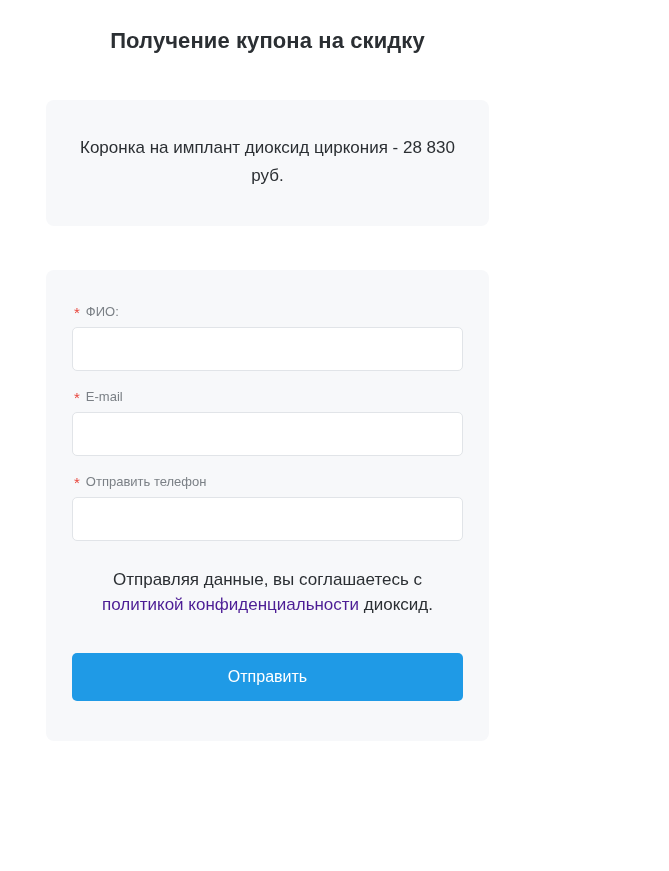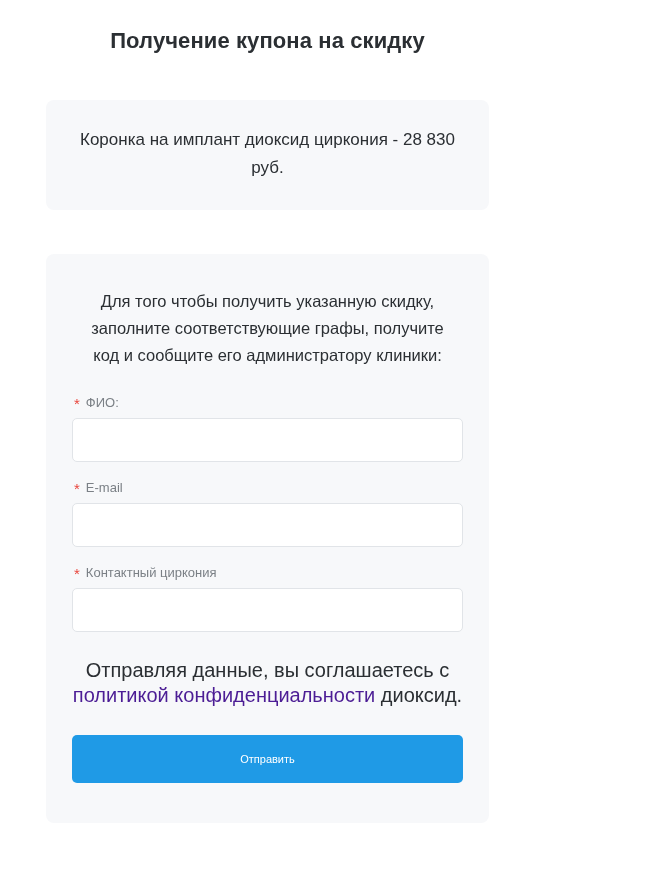--- a/index.html
+++ b/index.html
@@ -34,21 +34,21 @@
     background: #f7f8fa;
     border-radius: 8px;
     padding: 26px 24px 28px 24px;
     box-sizing: border-box;
   }
   .offer-text {
     text-align: center;
     font-size: 17px;
     line-height: 28px;
     color: #2b2f33;
-    margin: 0;
+    margin: 8px;
   }
   .form-card {
     margin: 44px 46px 0 46px;
     background: #f7f8fa;
     border-radius: 8px;
     padding: 34px 26px 40px 26px;
     box-sizing: border-box;
   }
   .form-intro {
     text-align: center;
@@ -85,81 +85,76 @@
     border-radius: 5px;
     background: #ffffff;
     font-family: "Liberation Sans", sans-serif;
     font-size: 14px;
     color: #2b2f33;
     padding: 0 12px;
     outline: none;
   }
   .consent {
     text-align: center;
-    font-size: 20px;
+    font-size: 17px;
     line-height: 25px;
     color: #2b2f33;
-    margin: 26px 0 27px 0;
+    margin: 26px 0 36px 0;
   }
   .consent a {
     color: #4c1d95;
     text-decoration: none;
   }
   .submit-button {
     display: block;
     width: 100%;
     height: 48px;
     border: none;
     border-radius: 5px;
     background: #1f9ae6;
     color: #ffffff;
     font-family: "Liberation Sans", sans-serif;
-    font-size: 11px;
+    font-size: 16px;
     cursor: pointer;
   }
 </style>
 </head>
 <body>
 
 <div class="page">
 
   <h1 class="page-title">Получение купона на скидку</h1>
 
   <div class="offer-card">
     <p class="offer-text">Коронка на имплант диоксид циркония - 28 830 руб.</p>
   </div>
 
   <div class="form-card">
 
-    <p class="form-intro">
-      <span>Для того чтобы получить указанную скидку,</span>
-      <span>заполните соответствующие графы, получите код и</span>
-      <span>сообщите его администратору клиники:</span>
-    </p>
 
     <div class="field">
       <div class="field-label">
         <span class="req-star">*</span>
         <span>ФИО:</span>
       </div>
       <input class="text-input" type="text" value="" style="">
     </div>
 
     <div class="field">
       <div class="field-label">
         <span class="req-star">*</span>
         <span>E-mail</span>
       </div>
       <input class="text-input" type="text" value="" style="">
     </div>
 
     <div class="field">
       <div class="field-label">
         <span class="req-star">*</span>
-        <span>Контактный циркония</span>
+        <span>Отправить телефон</span>
       </div>
       <input class="text-input" type="text" value="" style="">
     </div>
 
     <p class="consent">
       <span>Отправляя данные, вы соглашаетесь с</span><br>
       <a href="#">политикой конфиденциальности</a><span> диоксид.</span>
     </p>
 
     <button class="submit-button">Отправить</button>

